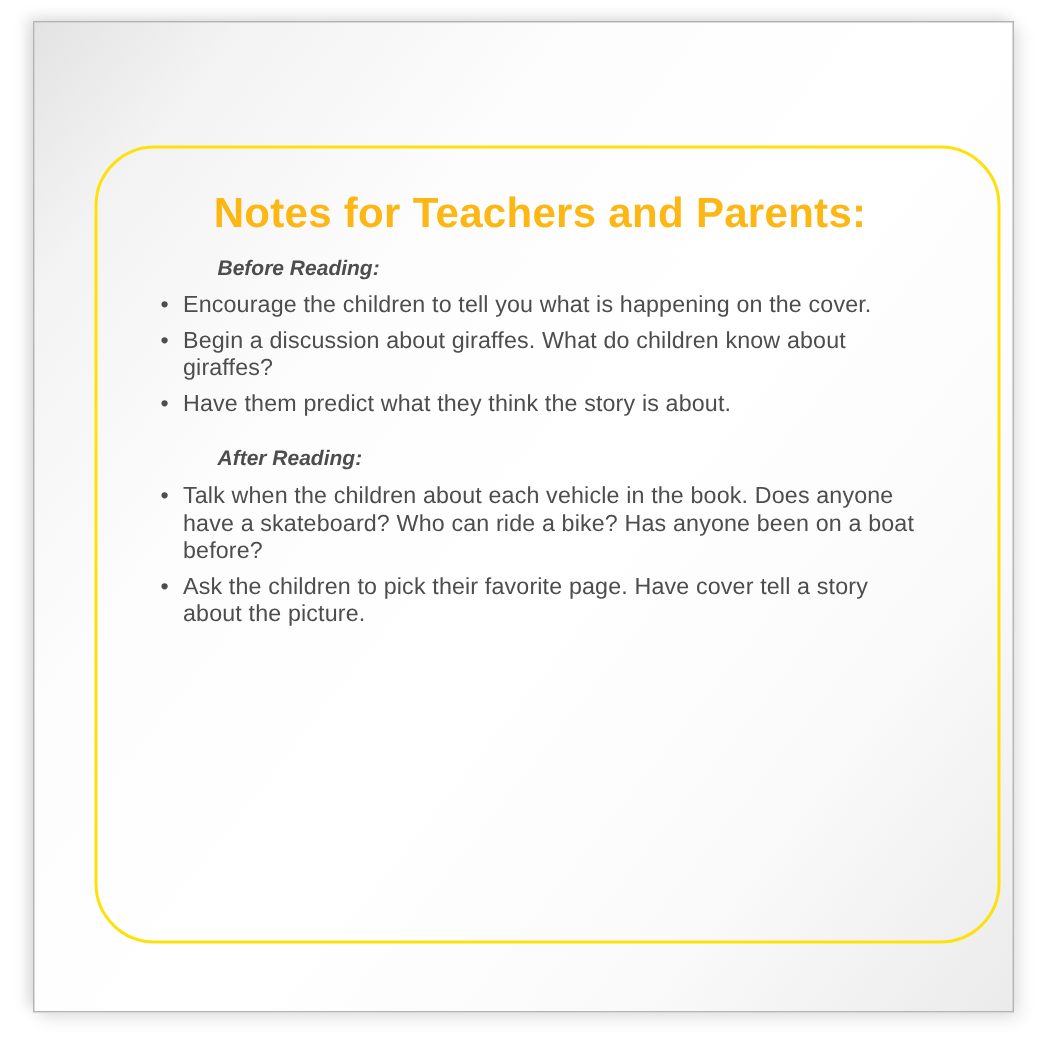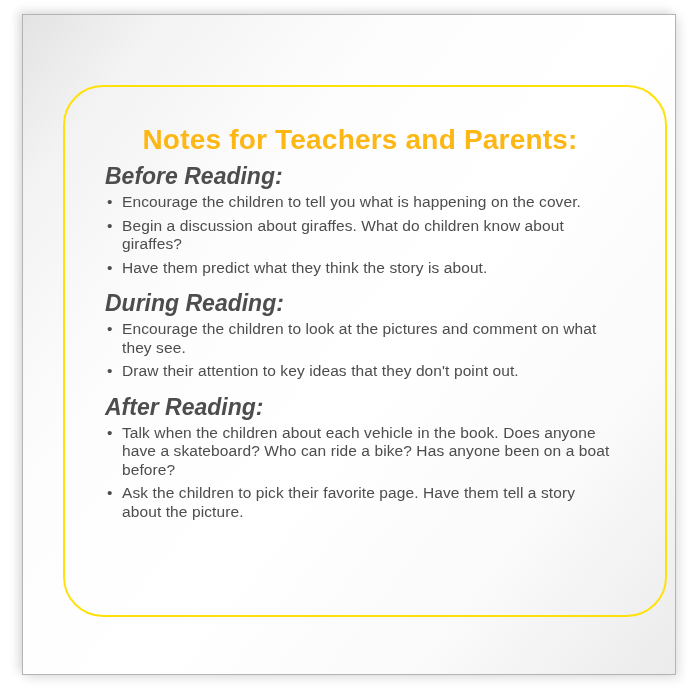--- a/index.html
+++ b/index.html
@@ -26,42 +26,43 @@
     top: 14px;
     width: 654px;
     height: 661px;
     background: linear-gradient(128deg, #e3e3e3 0%, #f3f3f3 12%, #fdfdfd 32%, #ffffff 55%, #fafafa 78%, #ebebeb 100%);
     border: 1px solid #b4b4b4;
     box-shadow: -4px -3px 9px rgba(0,0,0,0.13), 4px 4px 10px rgba(0,0,0,0.10);
   }
   .card {
     position: absolute;
     left: 40px;
-    top: 70px;
+    top: 82px;
     width: 604px;
     height: 532px;
     border: 2px solid var(--accent-yellow);
     border-radius: 40px;
-    padding: 36px 50px 0 40px;
+    padding: 26px 50px 0 40px;
   }
   .title {
     text-align: center;
     font-size: 28px;
     font-weight: bold;
     letter-spacing: 0.2px;
     color: var(--title-gold);
     margin: 0 -8px 9px -8px;
     line-height: 34px;
   }
   .section-heading {
-    font-size: 23px;
+    font-size: 14px;
     font-style: italic;
     color: var(--text-gray);
     line-height: 21px;
     margin-bottom: 6px;
+    margin-left: 40px;
   }
   .section { margin-top: 16px; }
   .section.first { margin-top: 0; }
   .bullets {
     list-style: none;
     color: var(--text-gray);
     font-size: 15.5px;
     line-height: 18.5px;
     letter-spacing: 0.1px;
   }
@@ -88,31 +89,24 @@
 
       <section class="section first">
         <h2 class="section-heading">Before Reading:</h2>
         <ul class="bullets">
           <li>Encourage the children to tell you what is happening on the cover.</li>
           <li>Begin a discussion about giraffes. What do children know about giraffes?</li>
           <li>Have them predict what they think the story is about.</li>
         </ul>
       </section>
 
-      <section class="section">
-        <h2 class="section-heading">During Reading:</h2>
-        <ul class="bullets">
-          <li>Encourage the children to look at the pictures and comment on what they see.</li>
-          <li>Draw their attention to key ideas that they don't point out.</li>
-        </ul>
-      </section>
 
       <section class="section">
         <h2 class="section-heading">After Reading:</h2>
         <ul class="bullets">
           <li>Talk when the children about each vehicle in the book. Does anyone have a skateboard? Who can ride a bike? Has anyone been on a boat before?</li>
-          <li>Ask the children to pick their favorite page. Have them tell a story about the picture.</li>
+          <li>Ask the children to pick their favorite page. Have cover tell a story about the picture.</li>
         </ul>
       </section>
 
     </div>
   </div>
 </div>
 
 </body></html>

